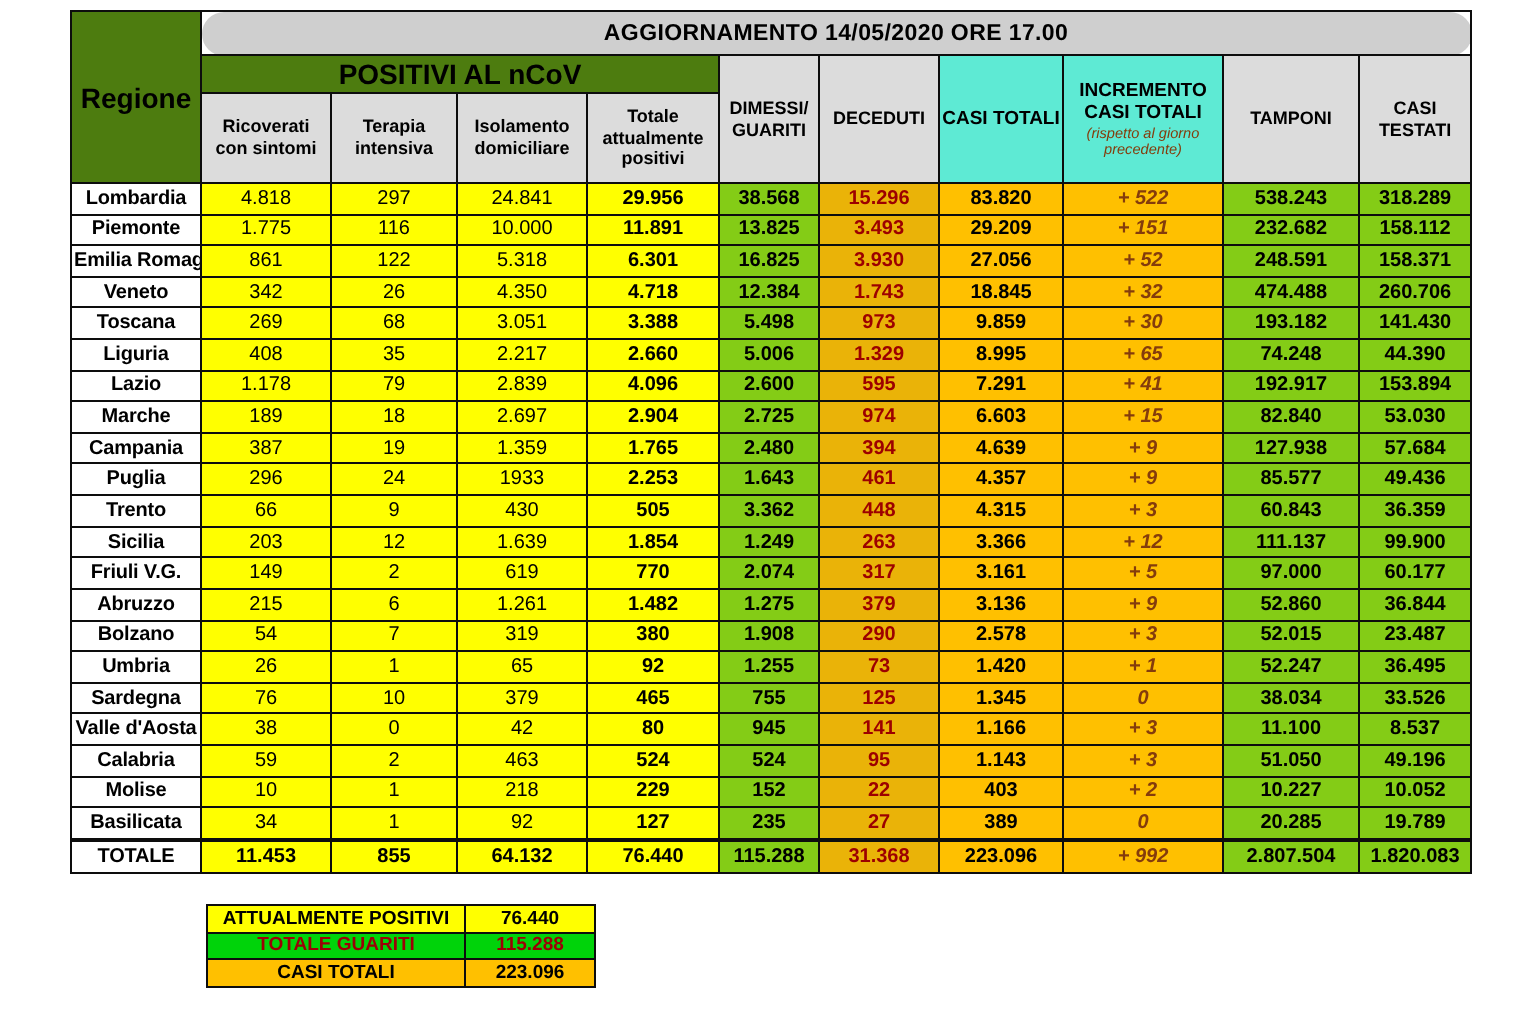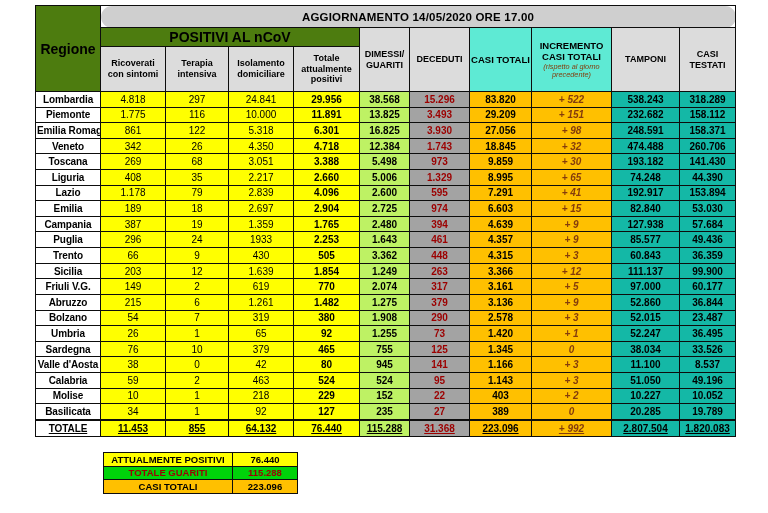--- a/index.html
+++ b/index.html
@@ -20,27 +20,27 @@
   .th-title { background:#cfcfcf; font-size:11.5px; letter-spacing:.2px;border-radius:11px; }
   .th-leaf  { background:#dcdcdc; font-size:9px; line-height:1.2; }
   .th-orange{ background:#5eead4; font-size:9.5px; line-height:1.2; }
   .incr-sub { display:block; font-size:7.3px; font-style:italic; font-weight:400;
               color:#843c0c; line-height:1.1; margin-top:1px; }
 
   .main-table tbody td { font-size:10px; }
   .c-region { background:#ffffff; font-weight:bold; font-size:9px;
               white-space:nowrap; letter-spacing:-.1px; }
   .c-yellow { background:#ffff00; }
-  .c-green  { background:#bef264;margin-top:20px; }
-  .c-red    { background:#a3a3a3; color:#9c0000; }
+  .c-green  { background:#84cc16;margin-top:20px; }
+  .c-red    { background:#eab308; color:#9c0000; }
   .c-orange { background:#ffc000; }
-  .c-gray   { background:#14b8a6; }
+  .c-gray   { background:#84cc16; }
   .b        { font-weight:bold; }
   .incr     { font-style:italic; font-weight:600; color:#843c0c; }
-  .total-row td { border-top-width:2.4px;text-decoration:underline; }
+  .total-row td { border-top-width:2.4px; }
 
   
   .legend { position:absolute; left:103px; top:452px;padding-left:32px; }
   .legend td { height:12.6px; font-size:9.5px; font-weight:bold; }
   .legend .lbl { width:126px; }
   .legend .val { width:62px; }
   .lg-yellow td { background:#ffff00; color:#000; }
   .lg-green  td { background:#00d30a; color:#9c0006; }
   .lg-red    td { background:#ff0000; color:#9c0000; }
   .lg-orange td { background:#ffc000; color:#000; }
@@ -115,21 +115,21 @@
       </tr>
       <tr>
         <td class="c-region">Emilia Romagna</td>
         <td class="c-yellow">861</td>
         <td class="c-yellow">122</td>
         <td class="c-yellow">5.318</td>
         <td class="c-yellow b">6.301</td>
         <td class="c-green b">16.825</td>
         <td class="c-red b">3.930</td>
         <td class="c-orange b">27.056</td>
-        <td class="c-orange incr">+ 98</td>
+        <td class="c-orange incr">+ 52</td>
         <td class="c-gray b">248.591</td>
         <td class="c-gray b">158.371</td>
       </tr>
       <tr>
         <td class="c-region">Veneto</td>
         <td class="c-yellow">342</td>
         <td class="c-yellow">26</td>
         <td class="c-yellow">4.350</td>
         <td class="c-yellow b">4.718</td>
         <td class="c-green b">12.384</td>
@@ -172,21 +172,21 @@
         <td class="c-yellow">2.839</td>
         <td class="c-yellow b">4.096</td>
         <td class="c-green b">2.600</td>
         <td class="c-red b">595</td>
         <td class="c-orange b">7.291</td>
         <td class="c-orange incr">+ 41</td>
         <td class="c-gray b">192.917</td>
         <td class="c-gray b">153.894</td>
       </tr>
       <tr>
-        <td class="c-region">Emilia</td>
+        <td class="c-region">Marche</td>
         <td class="c-yellow">189</td>
         <td class="c-yellow">18</td>
         <td class="c-yellow">2.697</td>
         <td class="c-yellow b">2.904</td>
         <td class="c-green b">2.725</td>
         <td class="c-red b">974</td>
         <td class="c-orange b">6.603</td>
         <td class="c-orange incr">+ 15</td>
         <td class="c-gray b">82.840</td>
         <td class="c-gray b">53.030</td>

